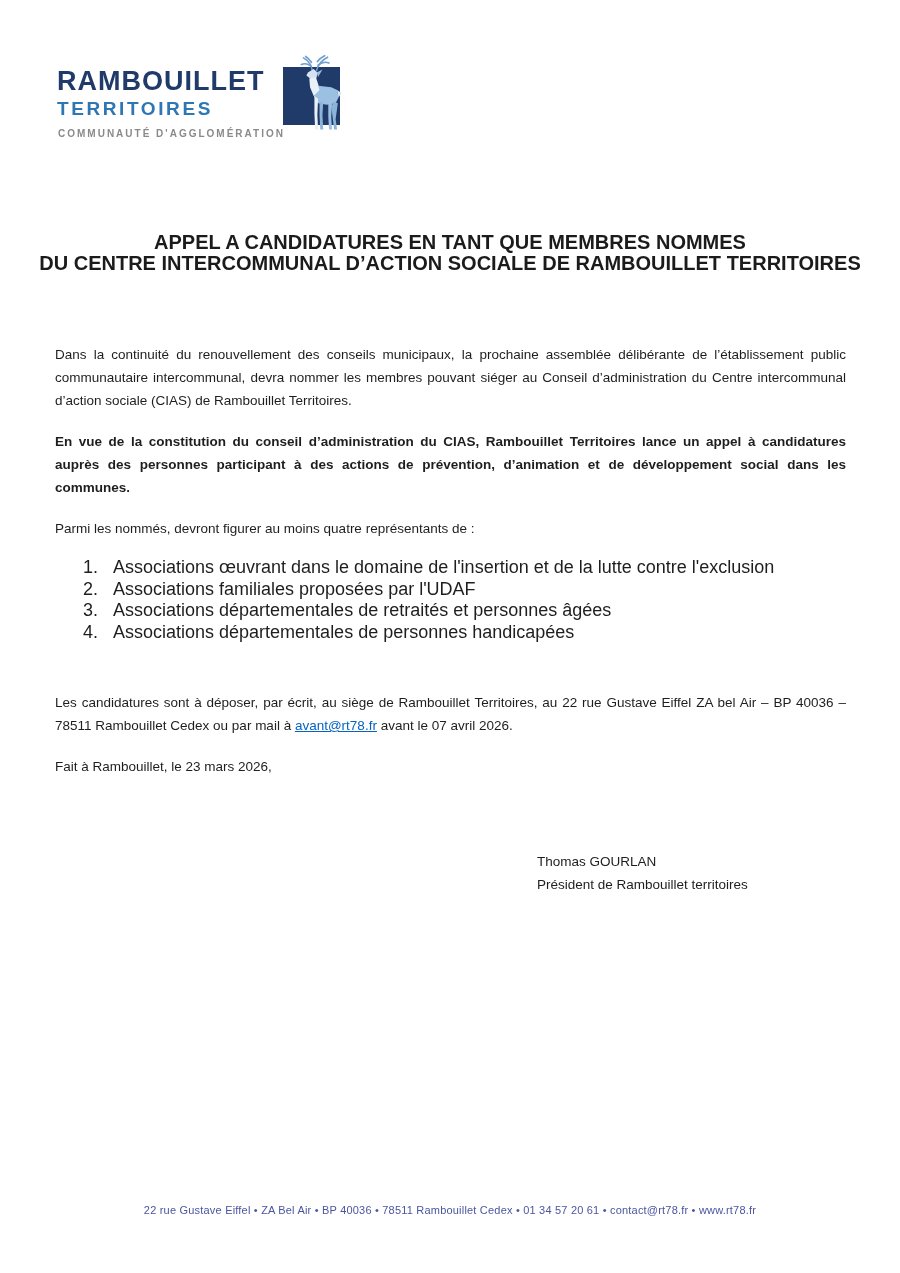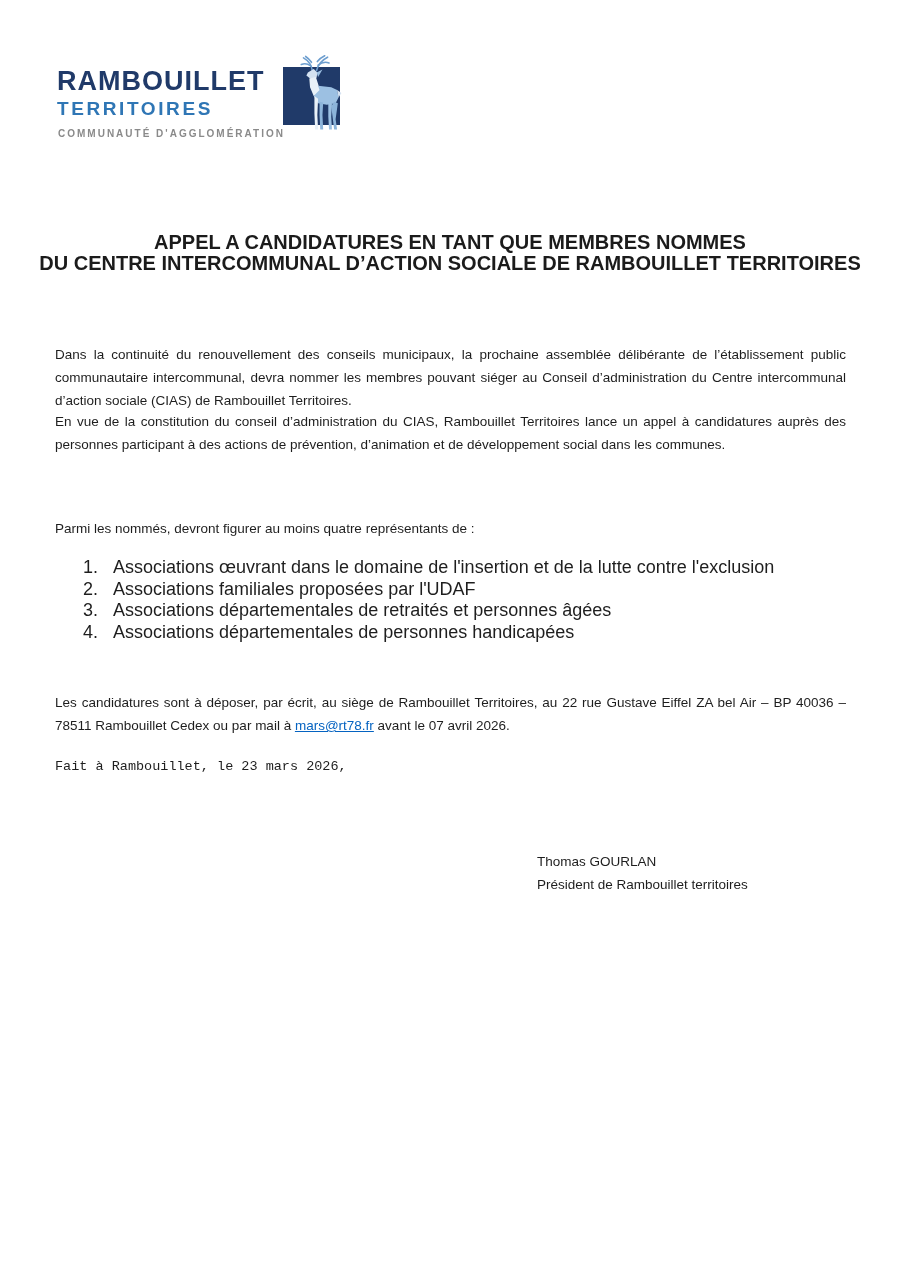--- a/index.html
+++ b/index.html
@@ -41,24 +41,24 @@
     text-align: center; font-size: 20px; font-weight: 700;
     line-height: 21px; color: #1b1b1b;
   }
 
   
   .para {
     position: absolute; left: 55px; width: 791px;
     font-size: 13.5px; line-height: 23px; text-align: justify;
   }
   .para.p1 { top: 343px; }
-  .para.p2 { top: 410px; }
+  .para.p2 { top: 430px; font-weight: bold; }
   .para.p3 { top: 517px; text-align: left; }
   .para.p4 { top: 691px; }
-  .para.p5 { top: 755px; text-align: left; font-family: Liberation Mono, monospace; }
+  .para.p5 { top: 755px; text-align: left; }
 
   ol.reps {
     position: absolute; left: 83px; top: 557px; width: 740px;
     font-size: 18px; line-height: 21.7px;
     padding-left: 20px;
   }
   ol.reps li { padding-left: 10px; }
 
   a.email-link { color: #0563c1; text-decoration: underline; cursor: pointer; }
 
@@ -115,23 +115,24 @@
   <p class="para p2">En vue de la constitution du conseil d’administration du CIAS, Rambouillet Territoires lance un appel à candidatures auprès des personnes participant à des actions de prévention, d’animation et de développement social dans les communes.</p>
   <p class="para p3">Parmi les nommés, devront figurer au moins quatre représentants de :</p>
 
   <ol class="reps">
     <li>Associations œuvrant dans le domaine de l'insertion et de la lutte contre l'exclusion</li>
     <li>Associations familiales proposées par l'UDAF</li>
     <li>Associations départementales de retraités et personnes âgées</li>
     <li>Associations départementales de personnes handicapées</li>
   </ol>
 
-  <p class="para p4"><span>Les candidatures sont à déposer, par écrit, au siège de Rambouillet Territoires, au 22 rue Gustave Eiffel ZA bel Air – BP 40036 – 78511 Rambouillet Cedex ou par mail à </span><a class="email-link">mars@rt78.fr</a><span> avant le 07 avril 2026.</span></p>
+  <p class="para p4"><span>Les candidatures sont à déposer, par écrit, au siège de Rambouillet Territoires, au 22 rue Gustave Eiffel ZA bel Air – BP 40036 – 78511 Rambouillet Cedex ou par mail à </span><a class="email-link">avant@rt78.fr</a><span> avant le 07 avril 2026.</span></p>
 
   <p class="para p5">Fait à Rambouillet, le 23 mars 2026,</p>
 
   <div class="signature">
     <div>Thomas GOURLAN</div>
     <div>Président de Rambouillet territoires</div>
   </div>
 
+  <div class="footer">22 rue Gustave Eiffel • ZA Bel Air • BP 40036 • 78511 Rambouillet Cedex • 01 34 57 20 61 • contact@rt78.fr • www.rt78.fr</div>
 
 </div>
 
 </body></html>

